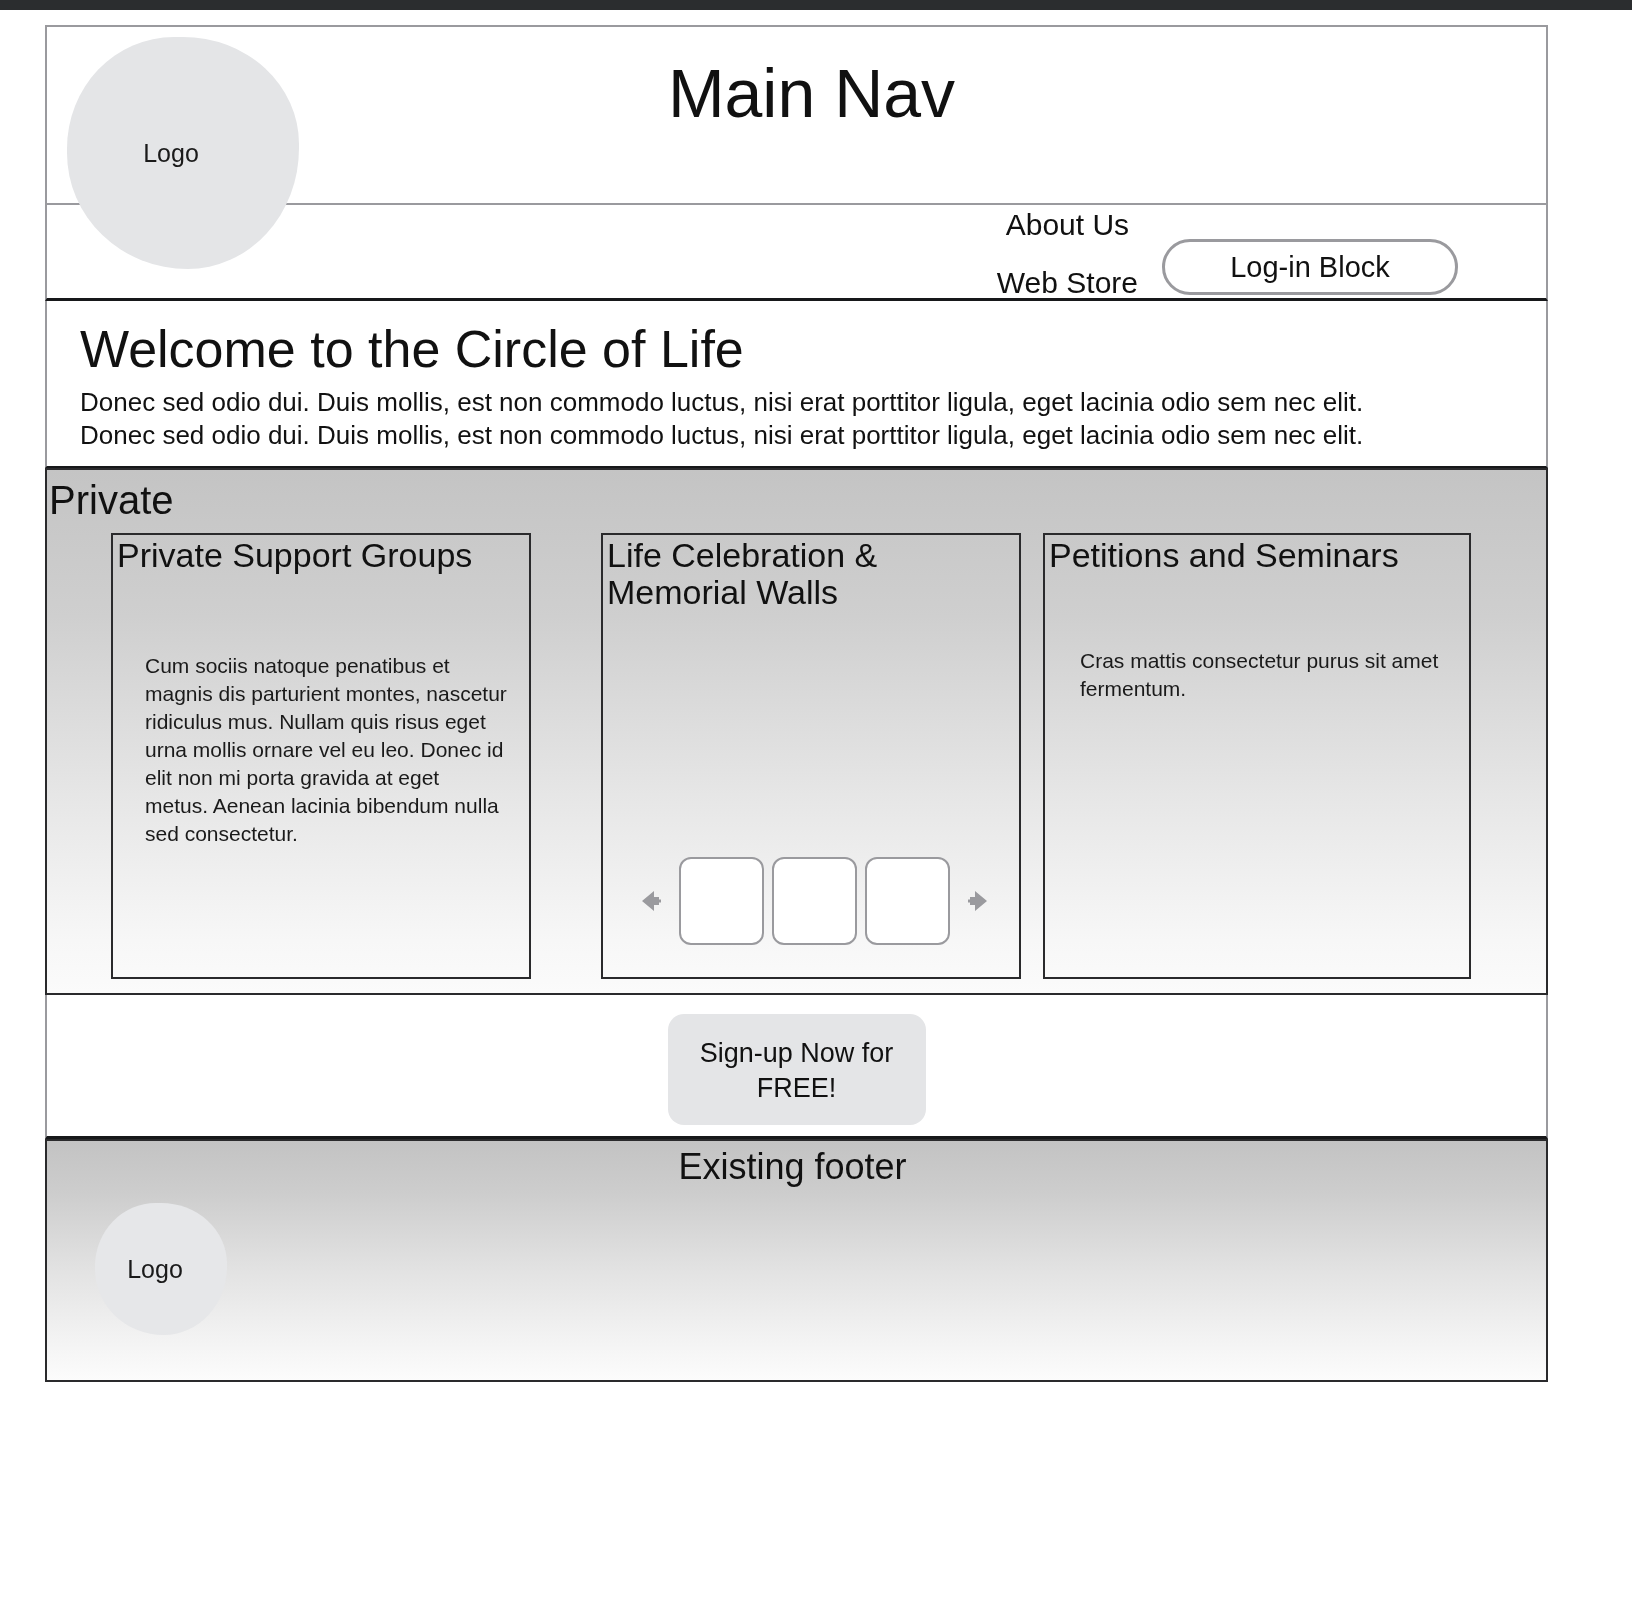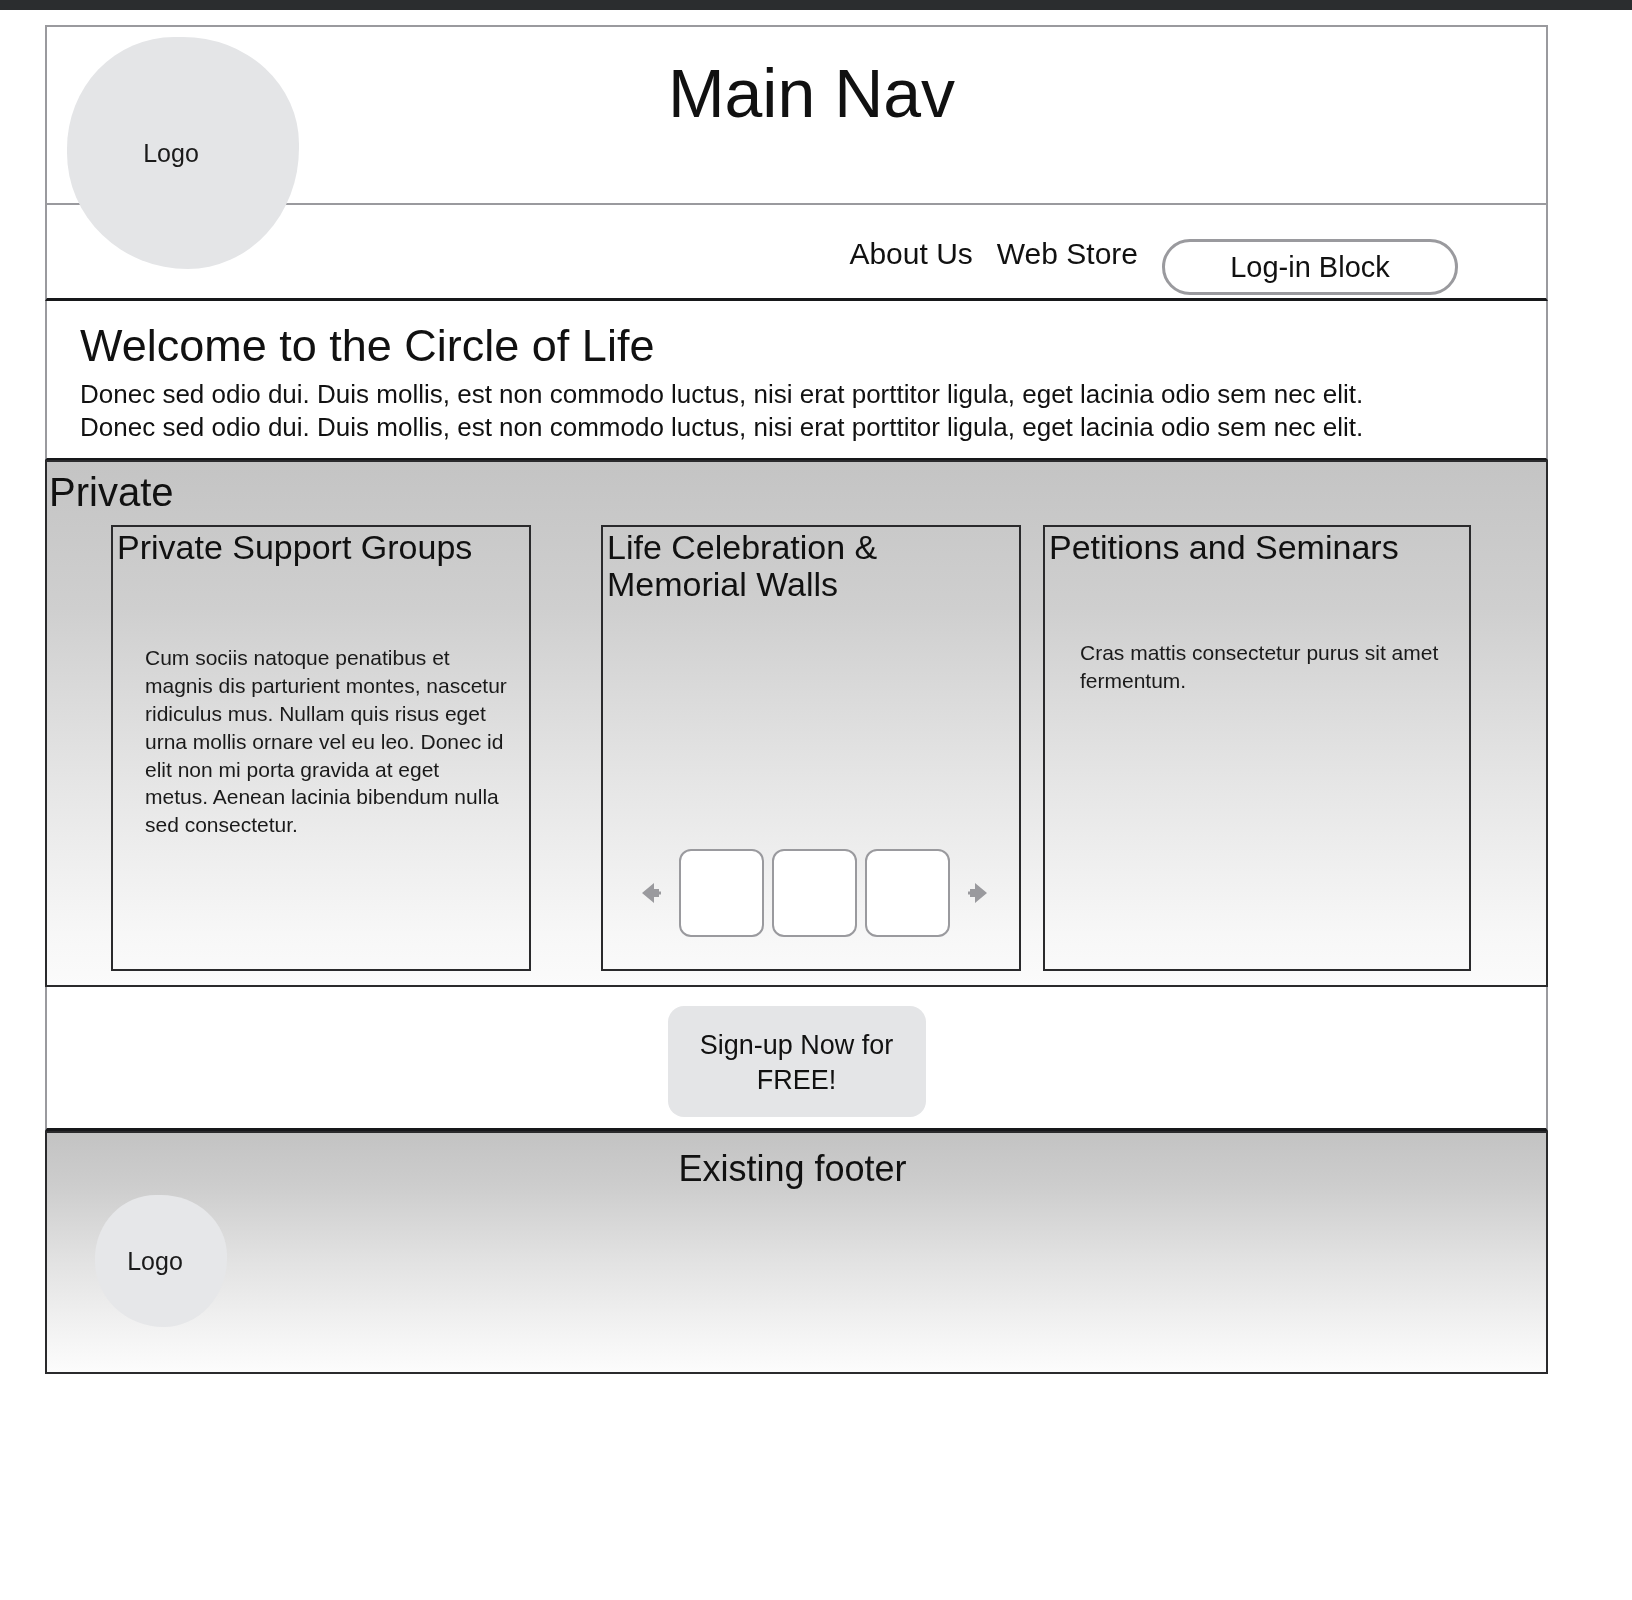--- a/index.html
+++ b/index.html
@@ -83,20 +83,21 @@
     display: flex;
     align-items: center;
     justify-content: flex-end;
     padding-right: 88px;
   }
   .nav-links {
     display: flex;
     align-items: center;
     gap: 24px;
     margin-right: 24px;
+    flex-direction: column;
   }
   .nav-link {
     font-size: 30px;
     color: #111;
     text-decoration: none;
     white-space: nowrap;
     line-height: 1;
     padding-top: 4px;
   }
   .login-block {
@@ -117,21 +118,21 @@
   
   .welcome {
     position: relative;
     border-left: 2px solid #9a9a9e;
     border-right: 2px solid #9a9a9e;
     border-bottom: 2px solid #17181a;
     background: #ffffff;
     padding: 18px 0 14px 33px;
   }
   .welcome-title {
-    font-size: 45px;
+    font-size: 52px;
     font-weight: 400;
     line-height: 1.18;
     color: #111;
     margin-bottom: 6px;
   }
   .welcome-line {
     font-size: 26px;
     line-height: 1.27;
     color: #111;
     white-space: nowrap;
@@ -249,21 +250,21 @@
     border: 2px solid #2a2a2c;
     background: linear-gradient(to bottom, #c3c3c3 0%, #cdcdcd 22%, #e3e3e3 55%, #f4f4f4 85%, #fcfcfc 100%);
     overflow: hidden;
   }
   .footer-title {
     text-align: center;
     font-size: 36px;
     font-weight: 400;
     line-height: 1;
     color: #111;
-    padding-top: 18px;
+    padding-top: 8px;
     padding-right: 8px;
   }
   .logo-blob.footer-logo {
     left: 48px; top: 62px;
     width: 132px; height: 132px;
     background: #e6e7e9;
     z-index: 4;
   }
   .logo-blob.footer-logo .logo-text {
     font-size: 25px;

